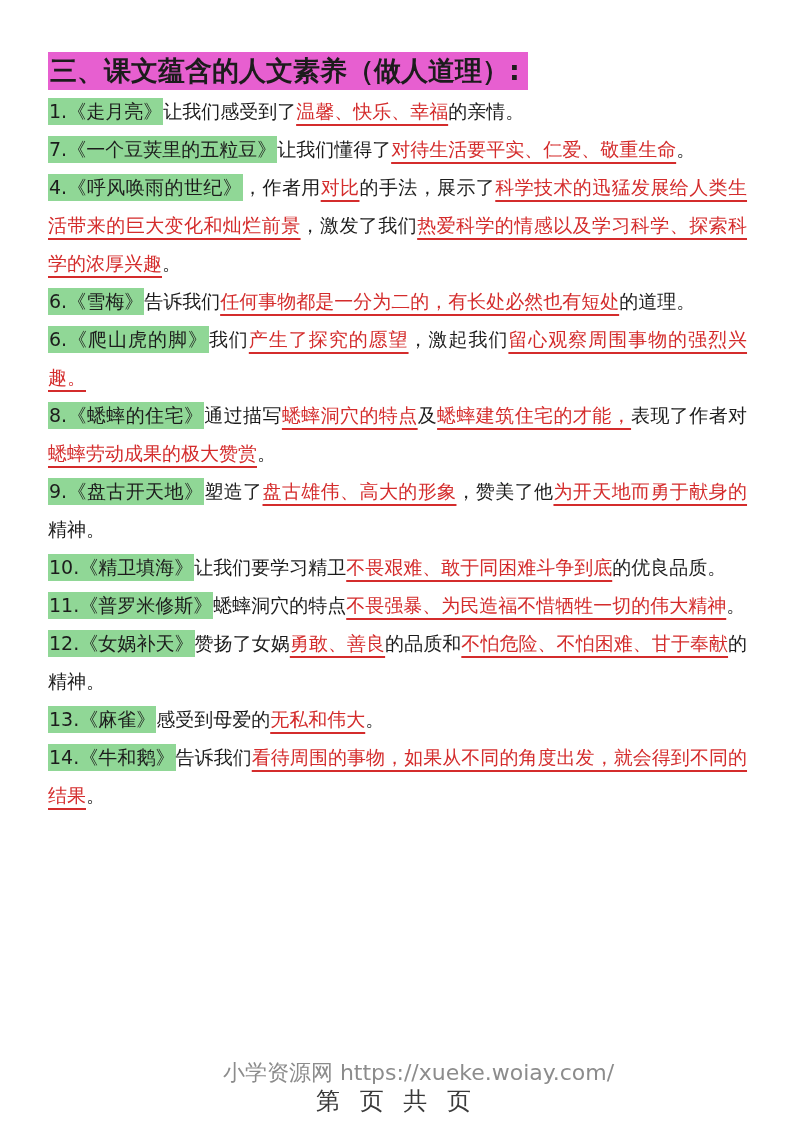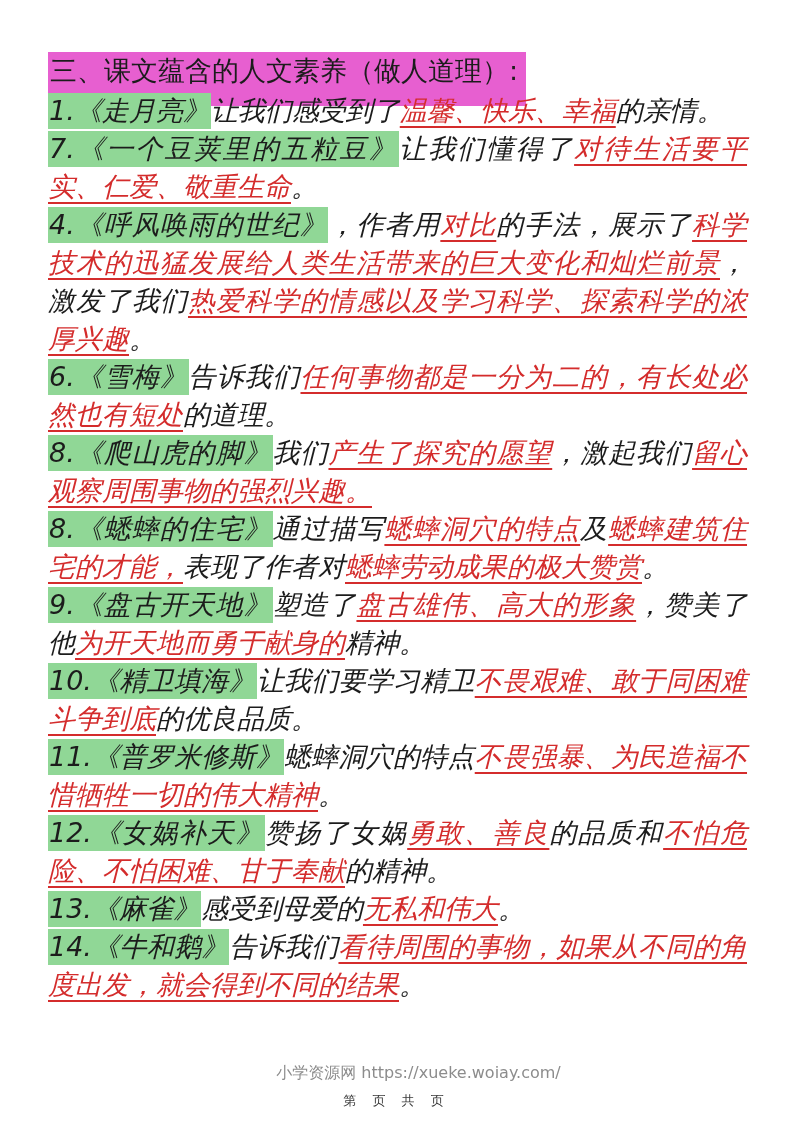--- a/index.html
+++ b/index.html
@@ -25,30 +25,29 @@
     padding: 52px 46px 0 48px;
   }
   .title-row {
     line-height: 38px;
     font-size: 27px;
     margin-bottom: 2px;
   }
   .hl-title {
     background: var(--c-title-hl);
     color: var(--c-body);
-    padding: 3px 8px 20px 2px;
-    font-weight: 400;
+    padding: 3px 8px 4px 2px;
+    font-weight: 700;
   }
   .item {
-    font-size: 27px;
+    font-size: 19px;
     line-height: 38px;
     text-align: justify;
     text-justify: inter-ideograph;
     word-break: break-all;
-    font-style: italic;
   }
   .hl-label {
     background: var(--c-label-hl);
     padding: 2px 1px 3px 1px;
   }
   .seg-plain { color: var(--c-body); }
   .seg-red {
     color: var(--c-red);
     text-decoration: underline;
     text-decoration-thickness: 2px;
@@ -57,47 +56,47 @@
   }
   .footer {
     position: absolute;
     left: 0;
     right: 0;
     bottom: 0;
     height: 62px;
     text-align: center;
   }
   .footer-site {
-    font-size: 16px;
+    font-size: 22px;
     color: var(--c-footer-site);
     line-height: 26px;
     padding-left: 44px;
   }
   .footer-page {
-    font-size: 13px;
+    font-size: 24px;
     color: var(--c-footer-page);
     line-height: 30px;
     letter-spacing: 6px;
     text-align: center;
   }
 </style>
 </head>
 <body>
 
 <div class="page">
   <div class="title-row">
     <span class="hl-title">三、课文蕴含的人文素养（做人道理）:</span>
   </div>
 
   <div>
       <p class="item"><span class="hl-label">1.《走月亮》</span><span class="seg-plain">让我们感受到了</span><span class="seg-red">温馨、快乐、幸福</span><span class="seg-plain">的亲情。</span></p>
       <p class="item"><span class="hl-label">7.《一个豆荚里的五粒豆》</span><span class="seg-plain">让我们懂得了</span><span class="seg-red">对待生活要平实、仁爱、敬重生命</span><span class="seg-plain">。</span></p>
       <p class="item"><span class="hl-label">4.《呼风唤雨的世纪》</span><span class="seg-plain">，作者用</span><span class="seg-red">对比</span><span class="seg-plain">的手法，展示了</span><span class="seg-red">科学技术的迅猛发展给人类生活带来的巨大变化和灿烂前景</span><span class="seg-plain">，激发了我们</span><span class="seg-red">热爱科学的情感以及学习科学、探索科学的浓厚兴趣</span><span class="seg-plain">。</span></p>
       <p class="item"><span class="hl-label">6.《雪梅》</span><span class="seg-plain">告诉我们</span><span class="seg-red">任何事物都是一分为二的，有长处必然也有短处</span><span class="seg-plain">的道理。</span></p>
-      <p class="item"><span class="hl-label">8.《爬山虎的脚》</span><span class="seg-plain">我们</span><span class="seg-red">产生了探究的愿望</span><span class="seg-plain">，激起我们</span><span class="seg-red">留心观察周围事物的强烈兴趣。</span></p>
+      <p class="item"><span class="hl-label">6.《爬山虎的脚》</span><span class="seg-plain">我们</span><span class="seg-red">产生了探究的愿望</span><span class="seg-plain">，激起我们</span><span class="seg-red">留心观察周围事物的强烈兴趣。</span></p>
       <p class="item"><span class="hl-label">8.《蟋蟀的住宅》</span><span class="seg-plain">通过描写</span><span class="seg-red">蟋蟀洞穴的特点</span><span class="seg-plain">及</span><span class="seg-red">蟋蟀建筑住宅的才能，</span><span class="seg-plain">表现了作者对</span><span class="seg-red">蟋蟀劳动成果的极大赞赏</span><span class="seg-plain">。</span></p>
       <p class="item"><span class="hl-label">9.《盘古开天地》</span><span class="seg-plain">塑造了</span><span class="seg-red">盘古雄伟、高大的形象</span><span class="seg-plain">，赞美了他</span><span class="seg-red">为开天地而勇于献身的</span><span class="seg-plain">精神。</span></p>
       <p class="item"><span class="hl-label">10.《精卫填海》</span><span class="seg-plain">让我们要学习精卫</span><span class="seg-red">不畏艰难、敢于同困难斗争到底</span><span class="seg-plain">的优良品质。</span></p>
       <p class="item"><span class="hl-label">11.《普罗米修斯》</span><span class="seg-plain">蟋蟀洞穴的特点</span><span class="seg-red">不畏强暴、为民造福不惜牺牲一切的伟大精神</span><span class="seg-plain">。</span></p>
       <p class="item"><span class="hl-label">12.《女娲补天》</span><span class="seg-plain">赞扬了女娲</span><span class="seg-red">勇敢、善良</span><span class="seg-plain">的品质和</span><span class="seg-red">不怕危险、不怕困难、甘于奉献</span><span class="seg-plain">的精神。</span></p>
       <p class="item"><span class="hl-label">13.《麻雀》</span><span class="seg-plain">感受到母爱的</span><span class="seg-red">无私和伟大</span><span class="seg-plain">。</span></p>
       <p class="item"><span class="hl-label">14.《牛和鹅》</span><span class="seg-plain">告诉我们</span><span class="seg-red">看待周围的事物，如果从不同的角度出发，就会得到不同的结果</span><span class="seg-plain">。</span></p>
     </div>
 </div>
 

